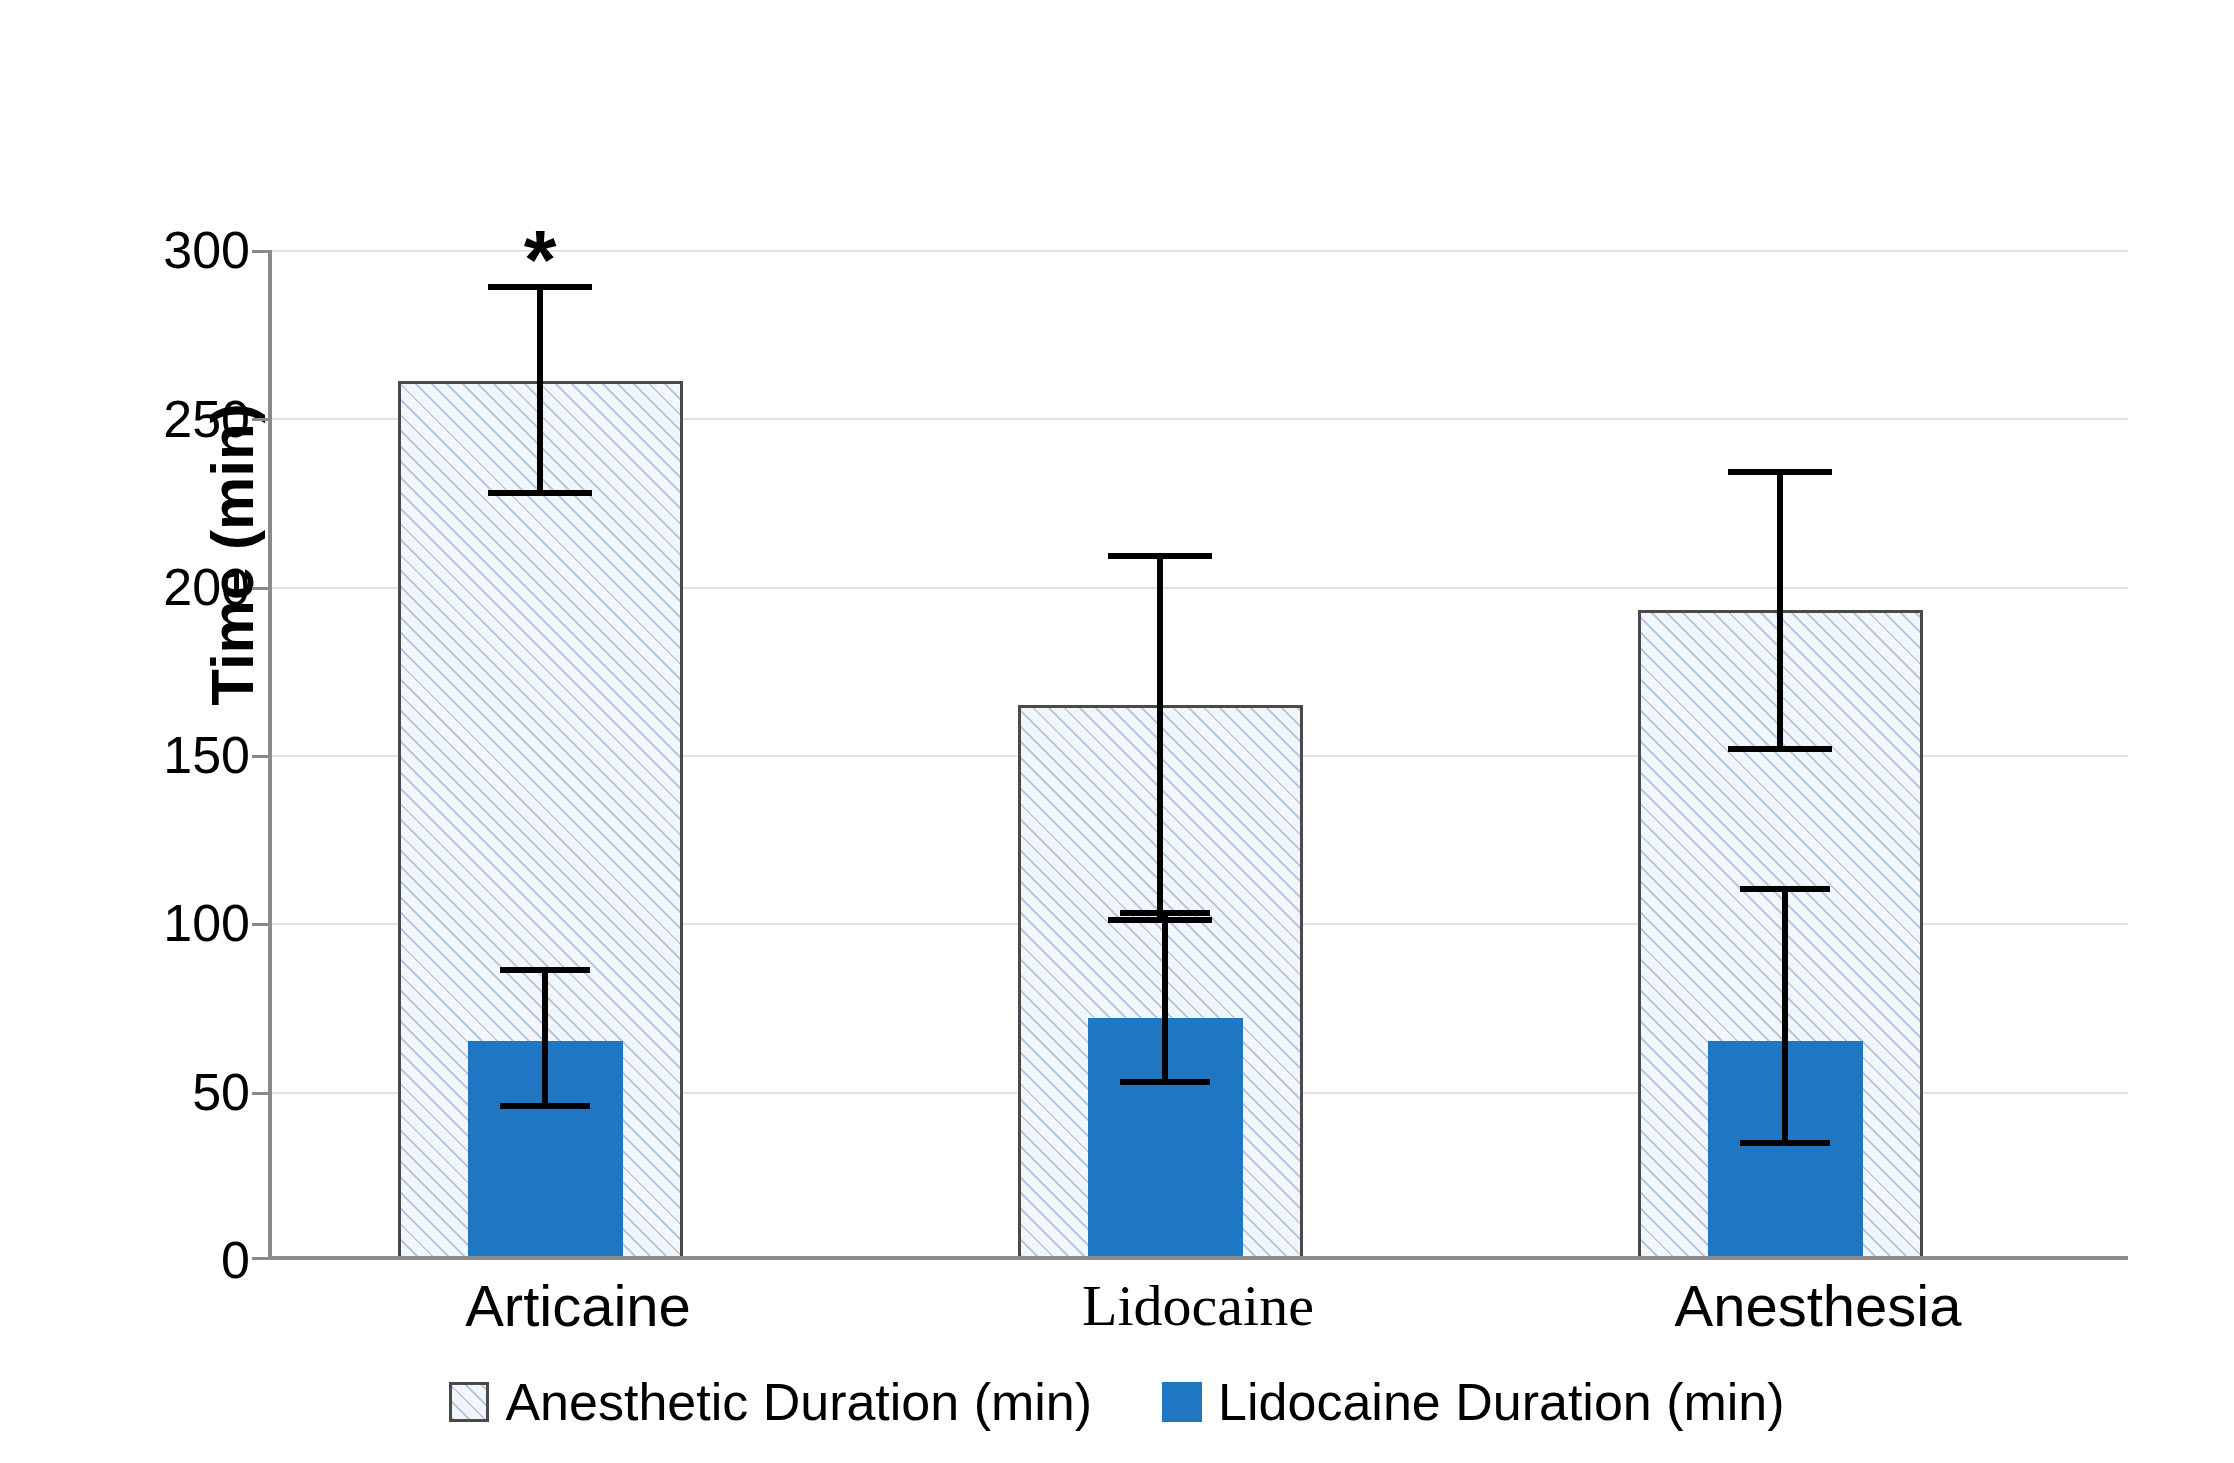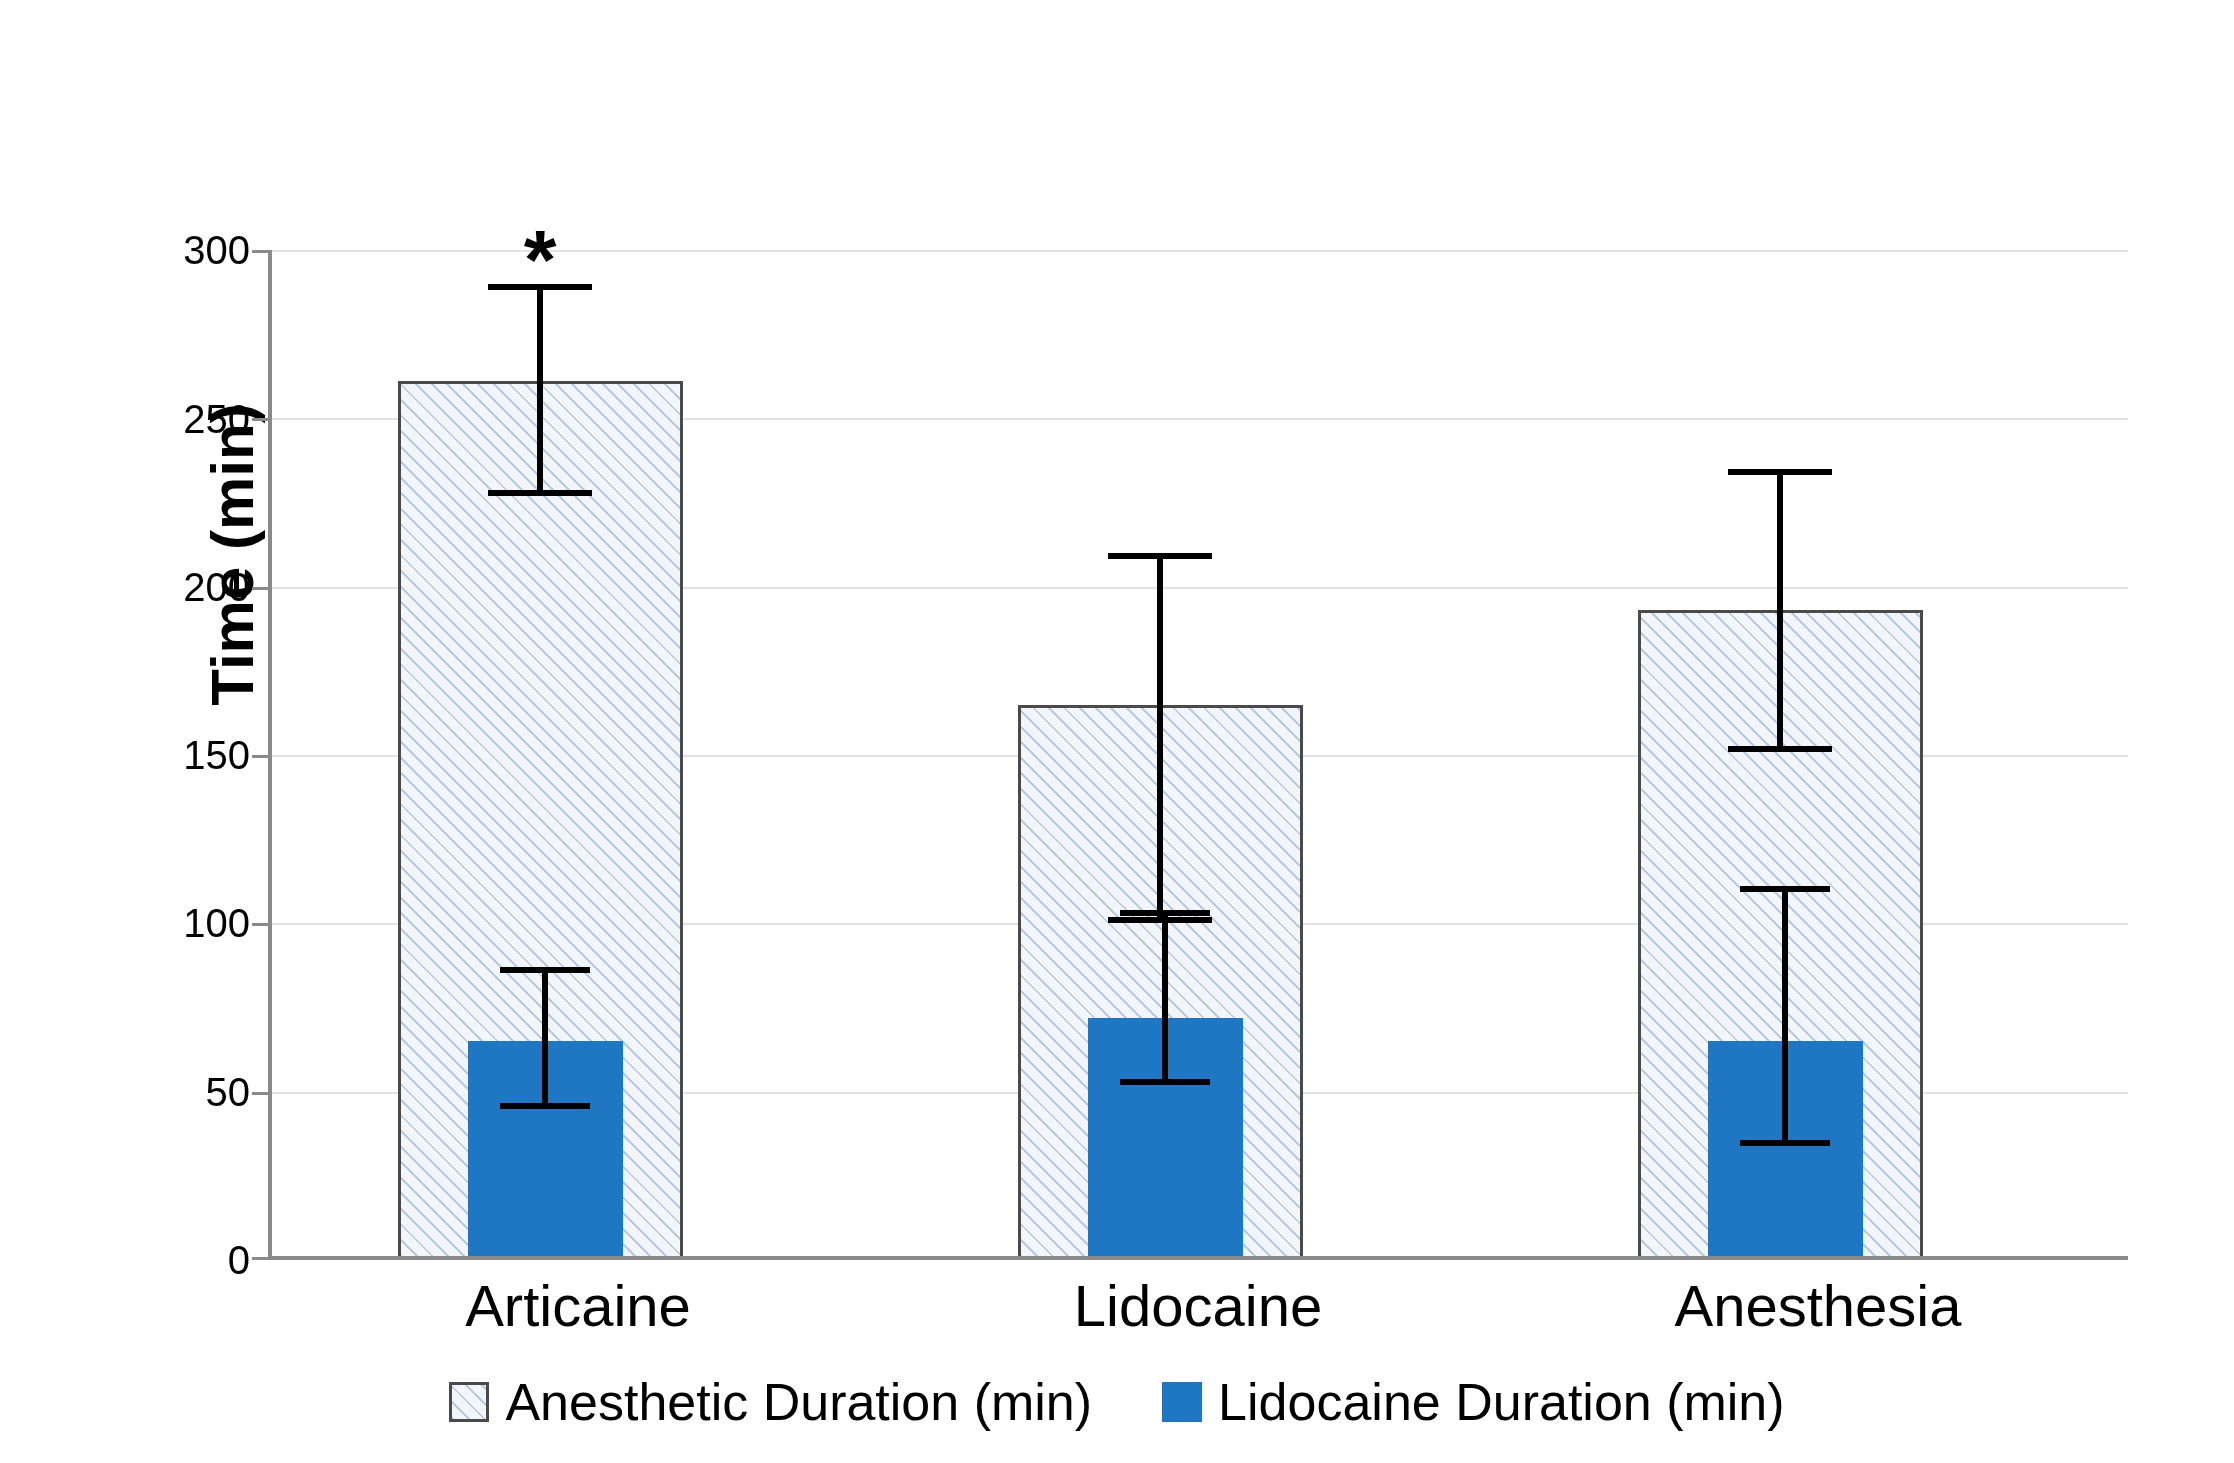--- a/index.html
+++ b/index.html
@@ -83,21 +83,21 @@
     left: -16px;
     width: 16px;
     height: 3px;
     background: #8a8a8a;
   }
 
   
   .ytick-label {
     position: absolute;
     right: 2220px;   
-    font-size: 40px;
+    font-size: 52px;
     text-align: right;
     white-space: nowrap;
   }
   .ylabels {
     position: absolute;
     left: 110px;
     top: 250px;
     width: 140px;
     height: 1010px;
   }
@@ -328,21 +328,21 @@
         <div class="cap bot" style="left:-45px; width:90px;"></div>
       </div>
     </div>
 
     <div class="axis-line-x"></div>
     <div class="axis-line-y"></div>
   </div>
 
   <div class="xlabels">
     <div class="xlabel" style="left:310px;">Articaine</div>
-    <div class="xlabel" style="left:930px;">Lidocaine</div>
+    <div class="xlabel" style="left:930px;font-family:Liberation Serif, serif;">Lidocaine</div>
     <div class="xlabel" style="left:1550px;">Anesthesia</div>
   </div>
 
   <div class="legend">
     <div class="legend-item">
       <div class="legend-swatch hatch"></div>
       <div class="legend-label">Anesthetic Duration (min)</div>
     </div>
     <div class="legend-item">
       <div class="legend-swatch solid"></div>

